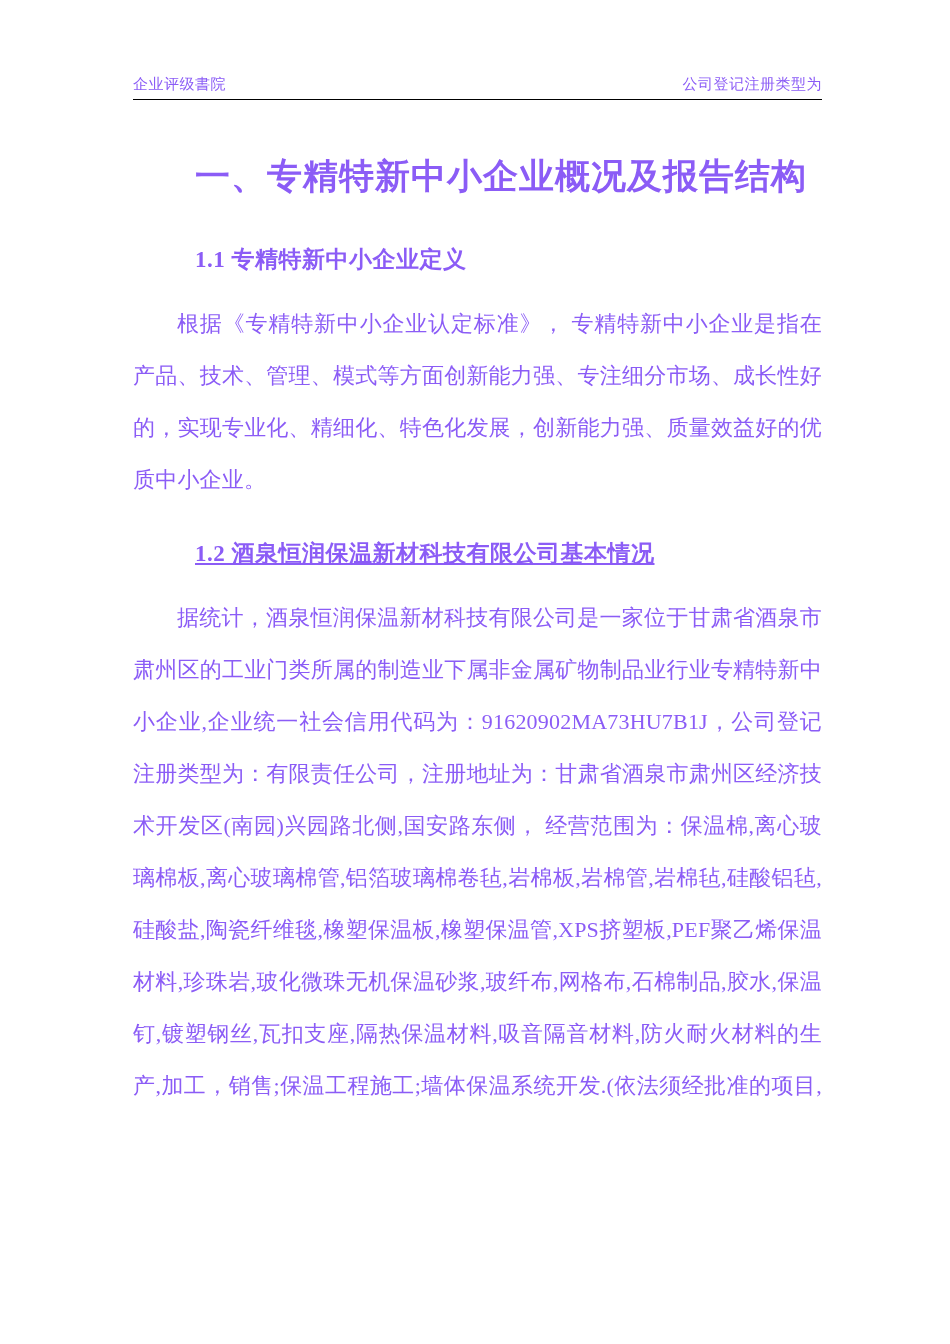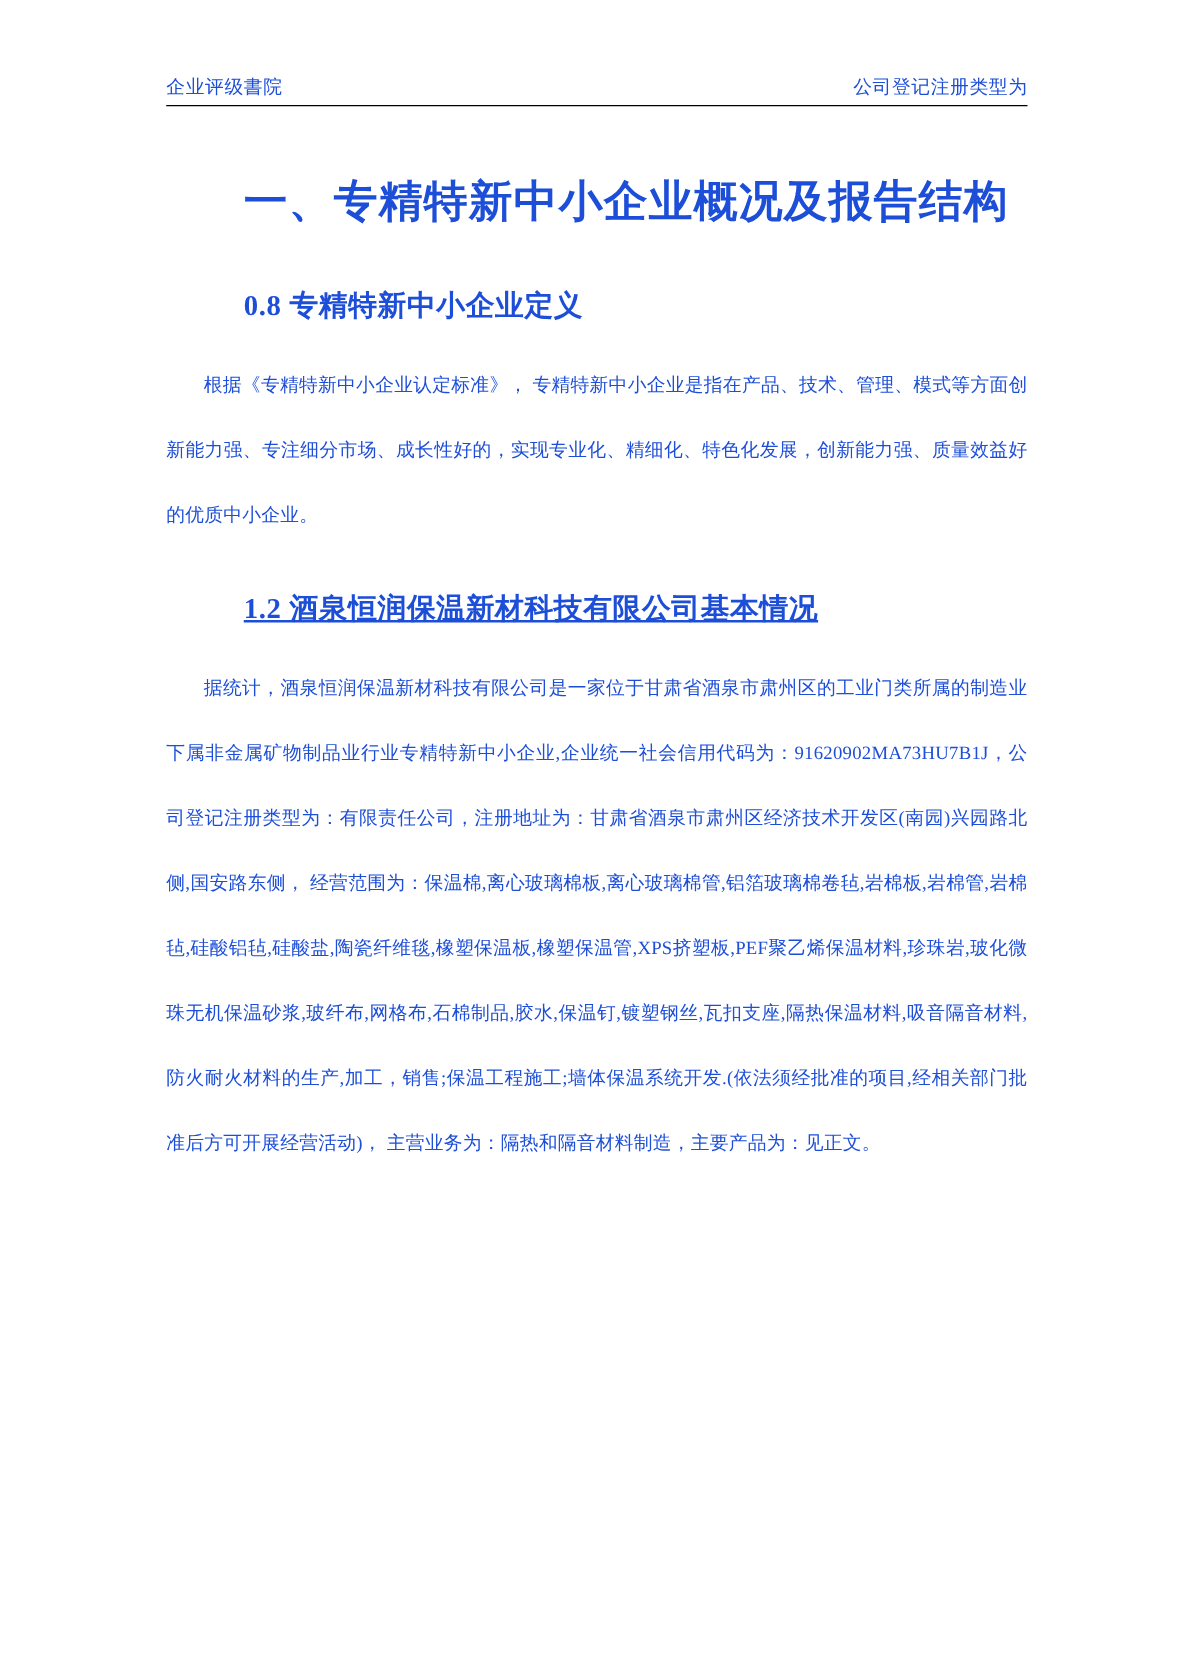--- a/index.html
+++ b/index.html
@@ -1,23 +1,23 @@
 <!DOCTYPE html>
 <html><head>
 <meta charset="utf-8">
 <style>
   * { margin: 0; padding: 0; box-sizing: border-box; }
   html, body { background: #ffffff; }
   .page {
     position: relative;
     width: 950px;
     height: 1084px;
-    margin: 0 auto;
+    margin: 15px auto;
     background: #ffffff;
-    color: #1d4ed8;
+    color: #8b5cf6;
     font-family: "Liberation Serif", "DejaVu Serif", serif;
     overflow: hidden;
   }
   .doc-header {
     position: absolute;
     left: 133px;
     right: 128px;
     top: 60px;
     display: flex;
     justify-content: space-between;
@@ -53,21 +53,21 @@
     margin-left: 62px;
   }
   .section-heading.first {
     margin-top: 44px;
   }
   .section-heading.second {
     margin-top: 32px;
     text-decoration: underline;
   }
   .body-para {
-    font-size: 15px;
+    font-size: 22px;
     line-height: 52px;
     text-align: justify;
     text-justify: inter-ideograph;
     text-indent: 2em;
     margin-top: 23px;
     letter-spacing: 0.2px;
   }
   .page-footer {
     position: absolute;
     left: 0;
@@ -85,21 +85,21 @@
   <header class="doc-header">
     <span>企业评级書院</span>
     <span>公司登记注册类型为</span>
   </header>
 
   <hr class="header-rule">
 
   <main class="doc-main">
     <h1 class="main-title">一、专精特新中小企业概况及报告结构</h1>
 
-    <h2 class="section-heading first">0.8 专精特新中小企业定义</h2>
+    <h2 class="section-heading first">1.1 专精特新中小企业定义</h2>
 
     <p class="body-para">根据《专精特新中小企业认定标准》， 专精特新中小企业是指在产品、技术、管理、模式等方面创新能力强、专注细分市场、成长性好的，实现专业化、精细化、特色化发展，创新能力强、质量效益好的优质中小企业。</p>
 
     <h2 class="section-heading second">1.2 酒泉恒润保温新材科技有限公司基本情况</h2>
 
     <p class="body-para">据统计，酒泉恒润保温新材科技有限公司是一家位于甘肃省酒泉市肃州区的工业门类所属的制造业下属非金属矿物制品业行业专精特新中小企业,企业统一社会信用代码为：91620902MA73HU7B1J，公司登记注册类型为：有限责任公司，注册地址为：甘肃省酒泉市肃州区经济技术开发区(南园)兴园路北侧,国安路东侧， 经营范围为：保温棉,离心玻璃棉板,离心玻璃棉管,铝箔玻璃棉卷毡,岩棉板,岩棉管,岩棉毡,硅酸铝毡,硅酸盐,陶瓷纤维毯,橡塑保温板,橡塑保温管,XPS挤塑板,PEF聚乙烯保温材料,珍珠岩,玻化微珠无机保温砂浆,玻纤布,网格布,石棉制品,胶水,保温钉,镀塑钢丝,瓦扣支座,隔热保温材料,吸音隔音材料,防火耐火材料的生产,加工，销售;保温工程施工;墙体保温系统开发.(依法须经批准的项目,经相关部门批准后方可开展经营活动)， 主营业务为：隔热和隔音材料制造，主要产品为：见正文。</p>
   </main>
 
   <footer class="page-footer">
     <span>3</span>

